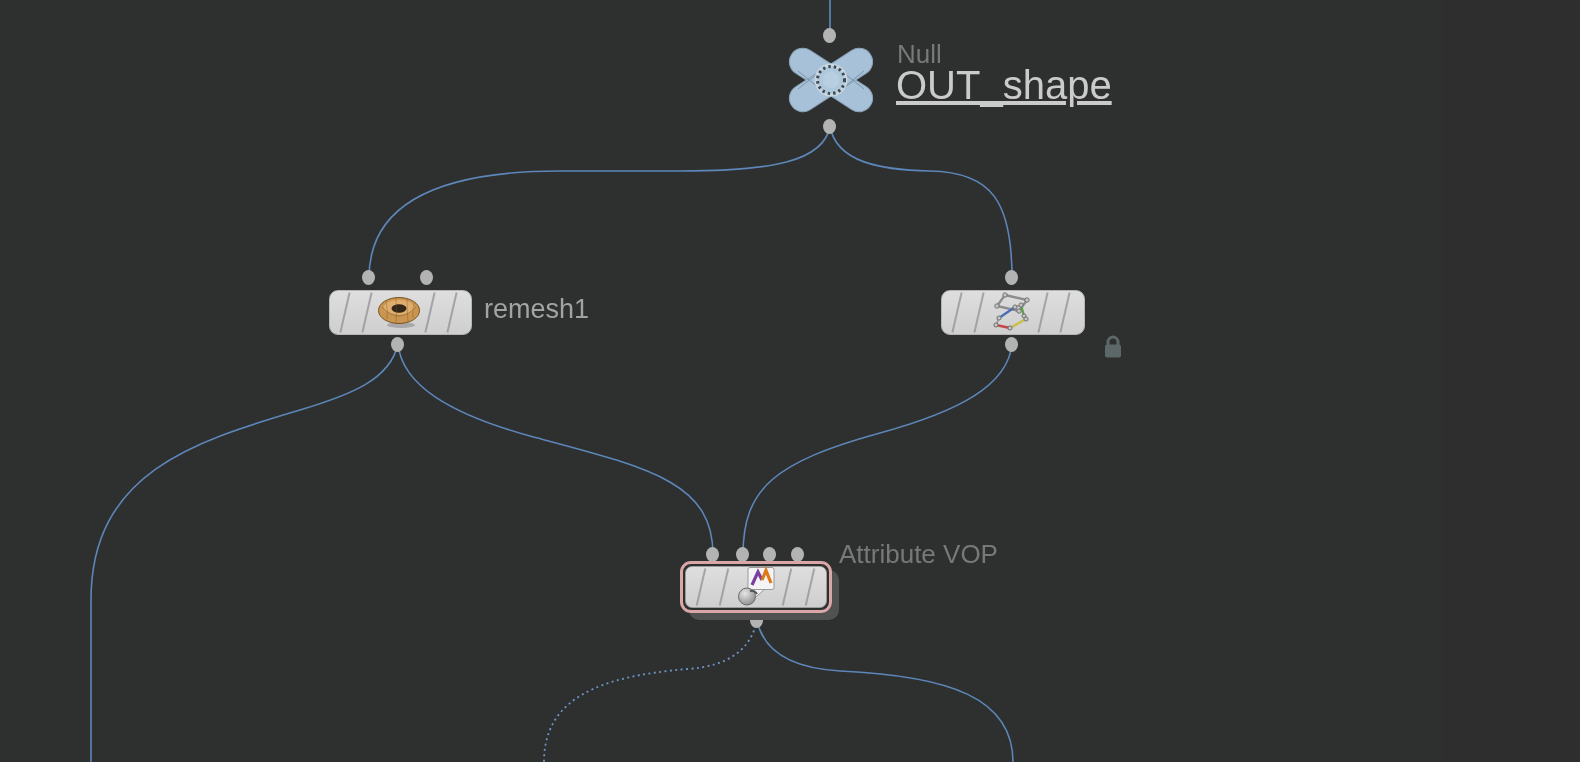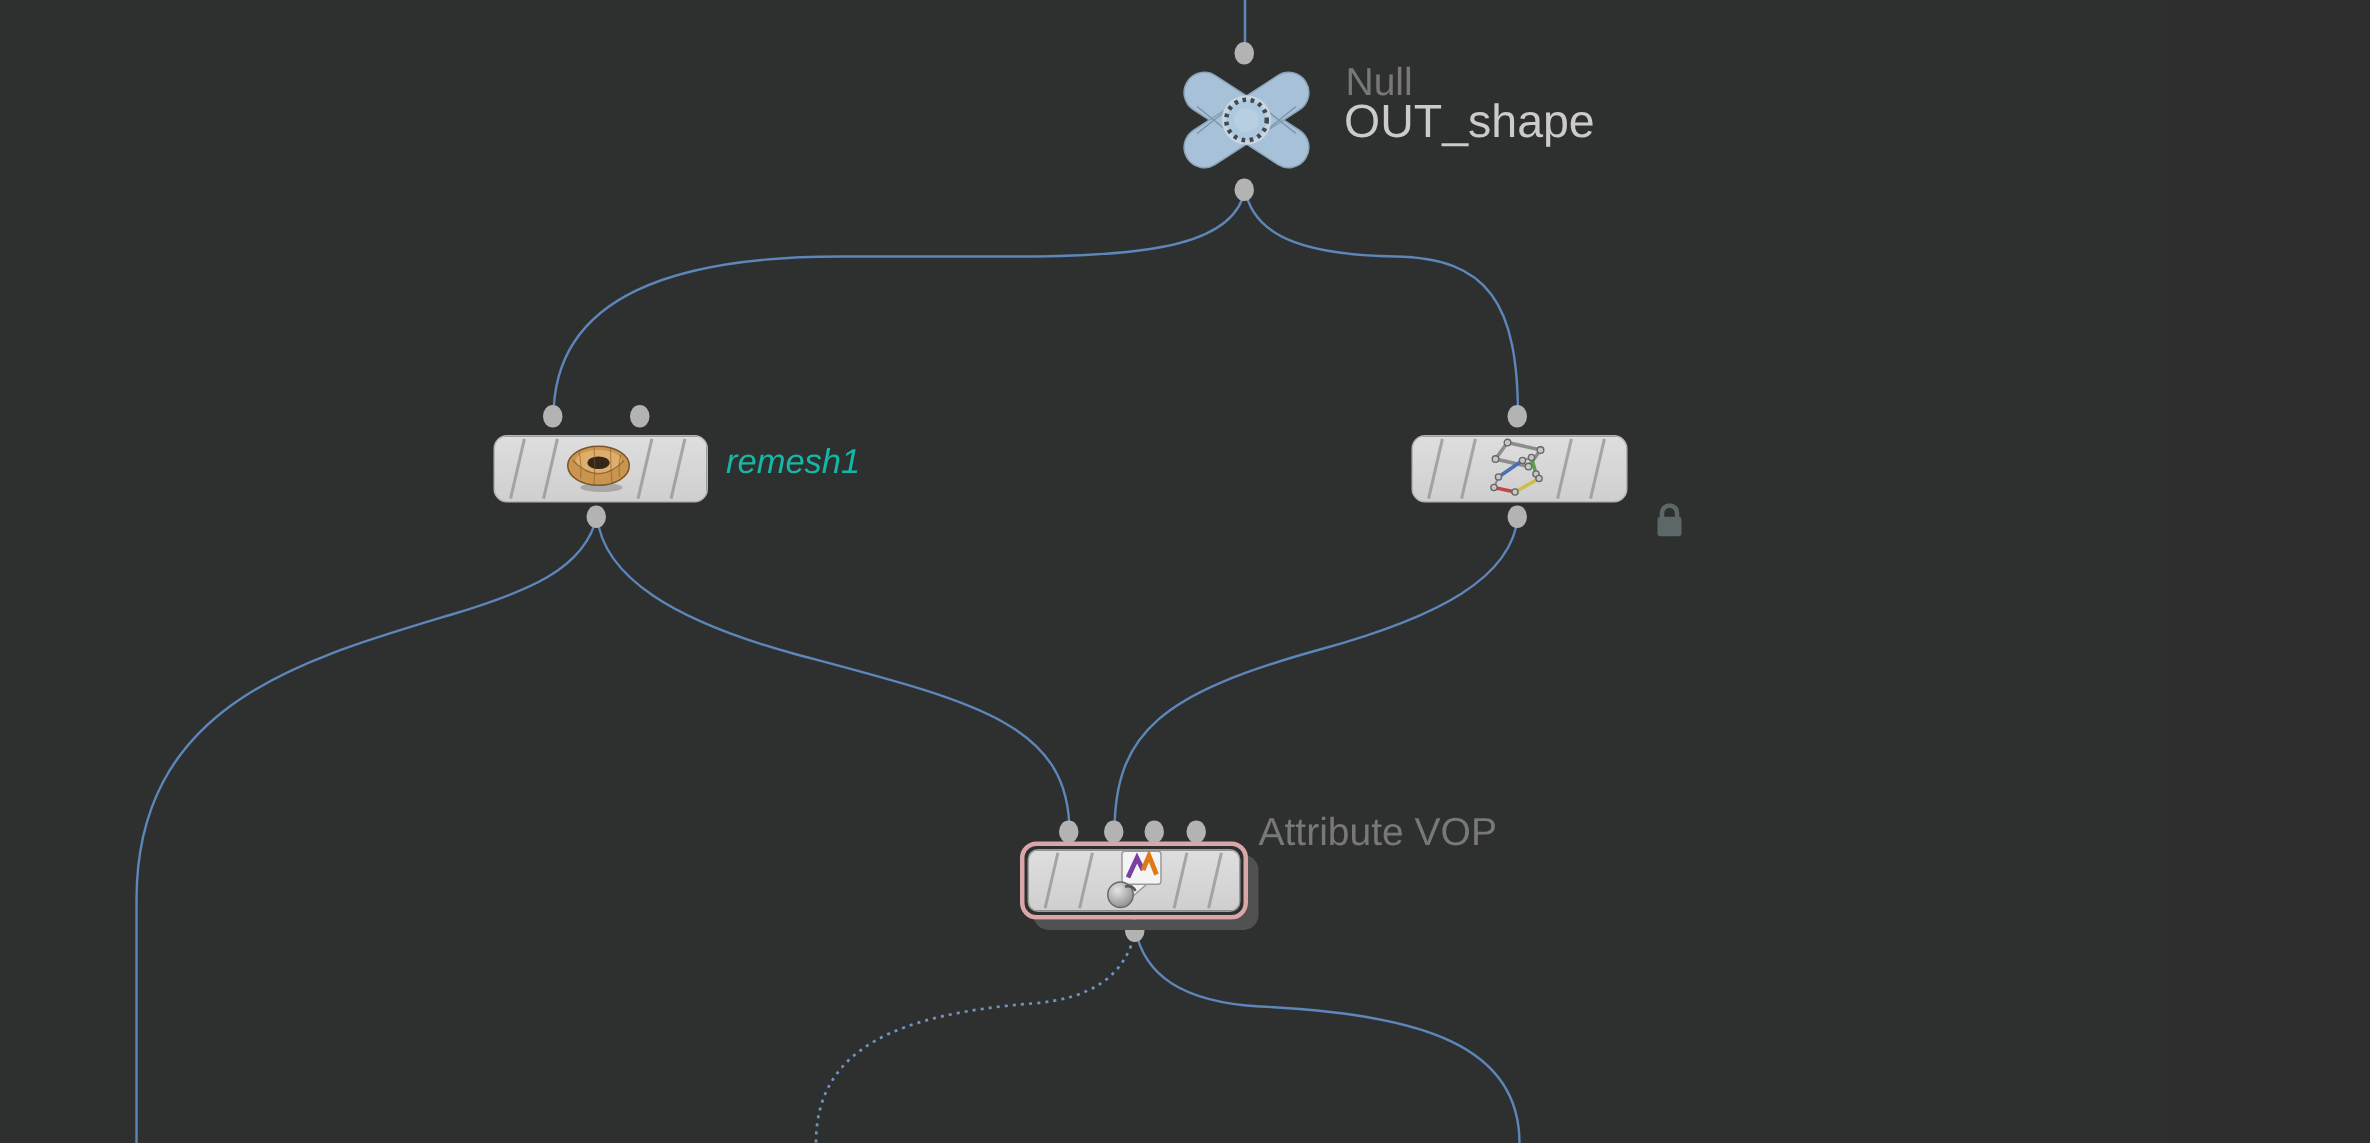--- a/index.html
+++ b/index.html
@@ -11,22 +11,22 @@
         border-radius:9px;z-index:4;}
   .hatch{position:absolute;top:1px;bottom:1px;width:2px;background:#8f9296;opacity:.75;
          transform:rotate(13deg);}
   .nodeicon{position:absolute;z-index:5;}
   .sel-ring{position:absolute;border:3px solid #d9a7a7;border-radius:11px;z-index:4;
             box-shadow:8px 8px 0 -1px #515151;background:transparent;}
   .sel-body{position:absolute;left:2px;top:2px;right:2px;bottom:2px;border:1px solid #9c9c9c;
             background:linear-gradient(#dedede,#cfcfcf);border-radius:7px;}
   .lbl{position:absolute;z-index:6;white-space:nowrap;line-height:1.08;}
   .lbl-type{color:#787878;font-size:26px;}
-  .lbl-name{color:#cbcbcb;font-size:31px;}
-  .lbl-name-sm{color:#14b8a6;font-size:23px;font-style:italic;}
+  .lbl-name{color:#cbcbcb;font-size:40px;text-decoration:underline;}
+  .lbl-name-sm{color:#a3a3a3;font-size:27px;}
   .badge{position:absolute;z-index:6;}
 </style>
 </head>
 <body>
 
 <div id="canvas">
 
   <svg class="wires" width="1580" height="762" viewBox="0 0 1580 762">
     <path d="M 830 0 L 830 36" fill="none" stroke="#5d86b9" stroke-width="1.7"></path>
     <path d="M 830 126 C 824 162 770 171 680 171 L 560 171 C 452 171 369 196 369 278" fill="none" stroke="#5d86b9" stroke-width="1.6"></path>

